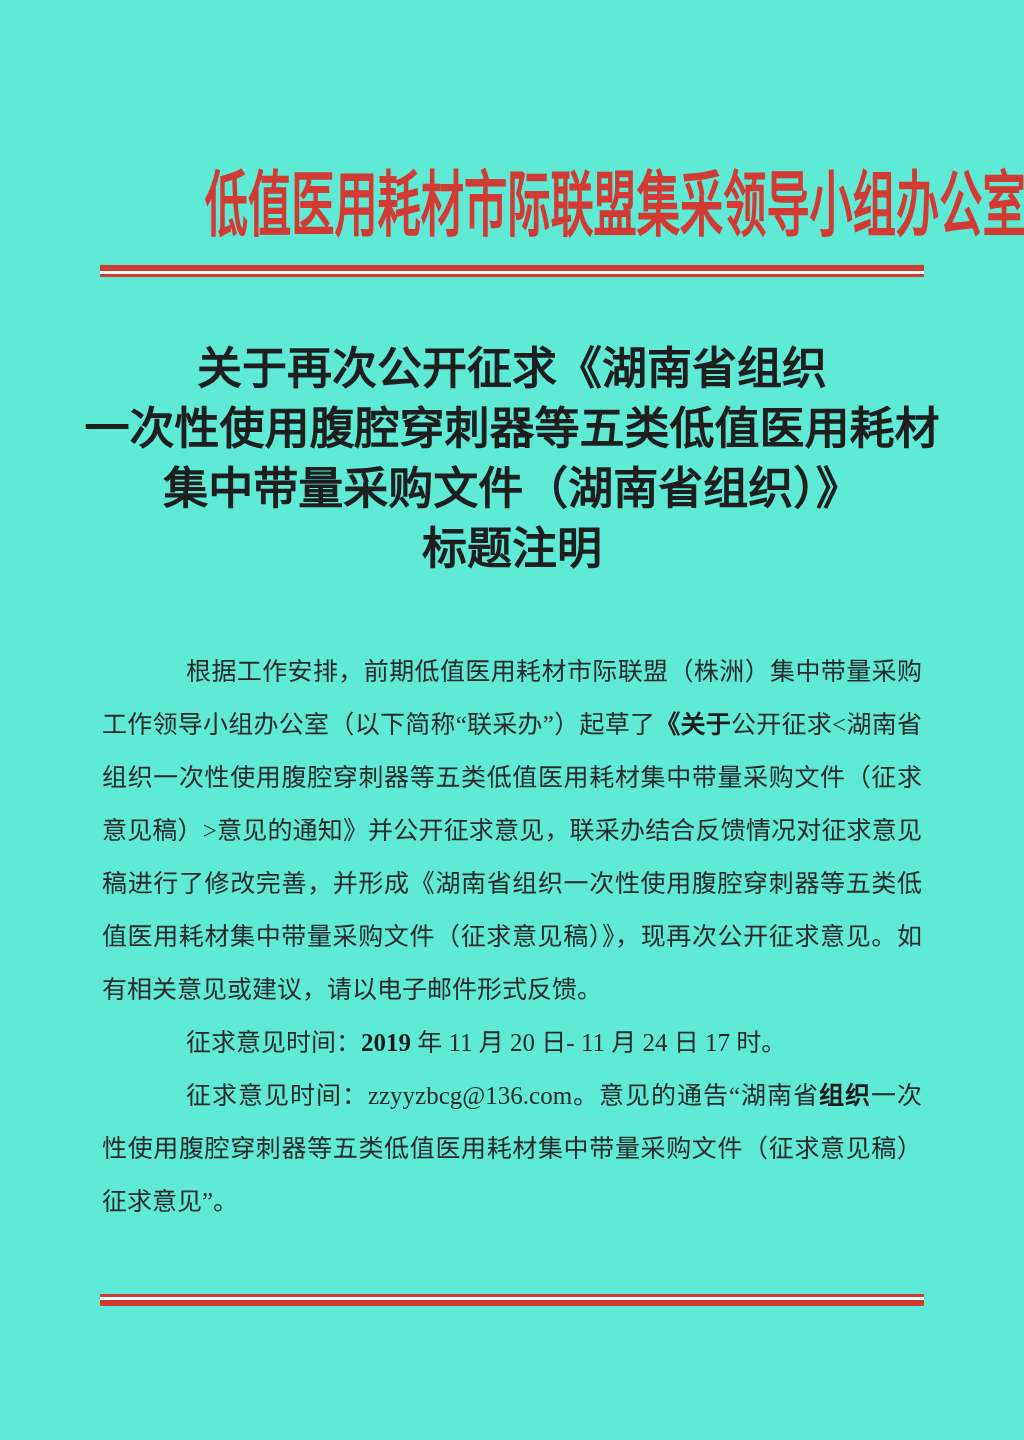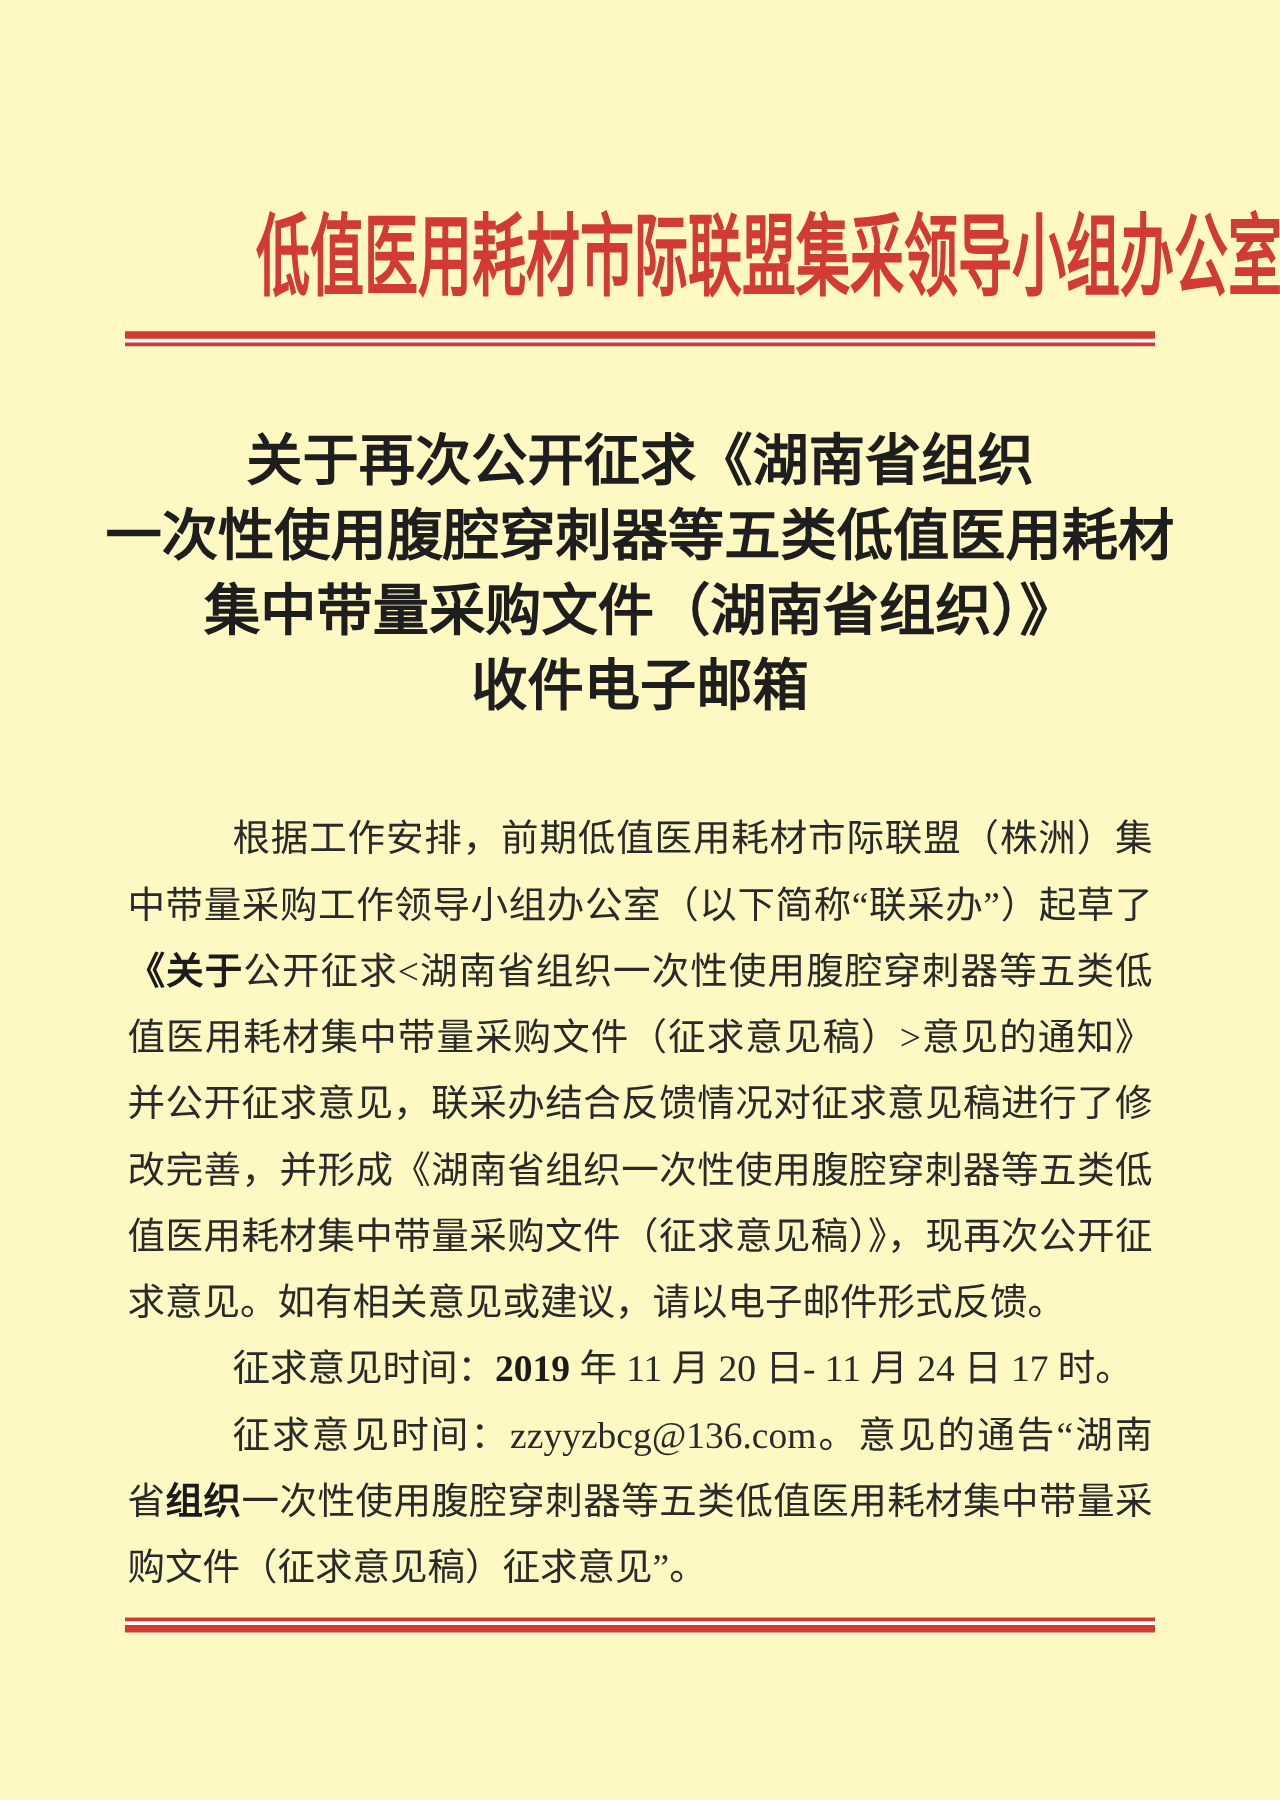--- a/index.html
+++ b/index.html
@@ -6,21 +6,21 @@
   :root{
     --red:#d23a34;
     --ink:#232323;
   }
   html,body{margin:0;padding:0;background:#ffffff;}
   .page{
     position:relative;
     width:1024px;
     height:1440px;
     margin:0 auto;
-    background:#fef9c3;
+    background:#5eead4;
     font-family:"Liberation Serif","DejaVu Serif",serif;
     color:var(--ink);
     overflow:hidden;
   }
   
   .org-title{
     margin-top:158px;
     font-size:72px;
     line-height:96px;
     font-weight:700;
@@ -59,42 +59,42 @@
     line-height:60px;
     font-weight:700;
     color:#1e1e1e;
   }
   
   .content{
     margin:66px 102px 0 102px;
   }
   .content p{
     margin:0;
-    font-size:30px;
+    font-size:25px;
     line-height:53px;
     text-align:justify;
     text-indent:84px;
     color:#2a2a2a;
     font-weight:400;
   }
   .content b{font-weight:700;color:#1b1b1b;}
 </style>
 </head>
 <body>
 
 <div class="page">
 
   <div class="org-title">低值医用耗材市际联盟集采领导小组办公室</div>
   <div class="rule rule-top"></div>
 
   <div class="doc-title">
     <div>关于再次公开征求《湖南省组织</div>
     <div>一次性使用腹腔穿刺器等五类低值医用耗材</div>
     <div>集中带量采购文件（湖南省组织）》</div>
-    <div>收件电子邮箱</div>
+    <div>标题注明</div>
   </div>
 
   <div class="content">
 
     <p><span>根据工作安排，前期低值医用耗材市际联盟（株洲）集中带量采购工作领导小组办公室（以下简称“联采办”）起草了</span><b>《关于</b><span>公开征求&lt;湖南省组织一次性使用腹腔穿刺器等五类低值医用耗材集中带量采购文件（征求意见稿）&gt;意见的通知》并公开征求意见，联采办结合反馈情况对征求意见稿进行了修改完善，并形成《湖南省组织一次性使用腹腔穿刺器等五类低值医用耗材集中带量采购文件（征求意见稿）》，现再次公开征求意见。如有相关意见或建议，请以电子邮件形式反馈。</span></p>
 
     <p><span>征求意见时间：</span><b>2019</b><span> 年 11 月 20 日- 11 月 24 日 17 时。</span></p>
 
     <p><span>征求意见时间：</span><span>zzyyzbcg@136.com</span><span>。意见的通告“湖南省</span><b>组织</b><span>一次性使用腹腔穿刺器等五类低值医用耗材集中带量采购文件（征求意见稿）征求意见”。</span></p>
 

